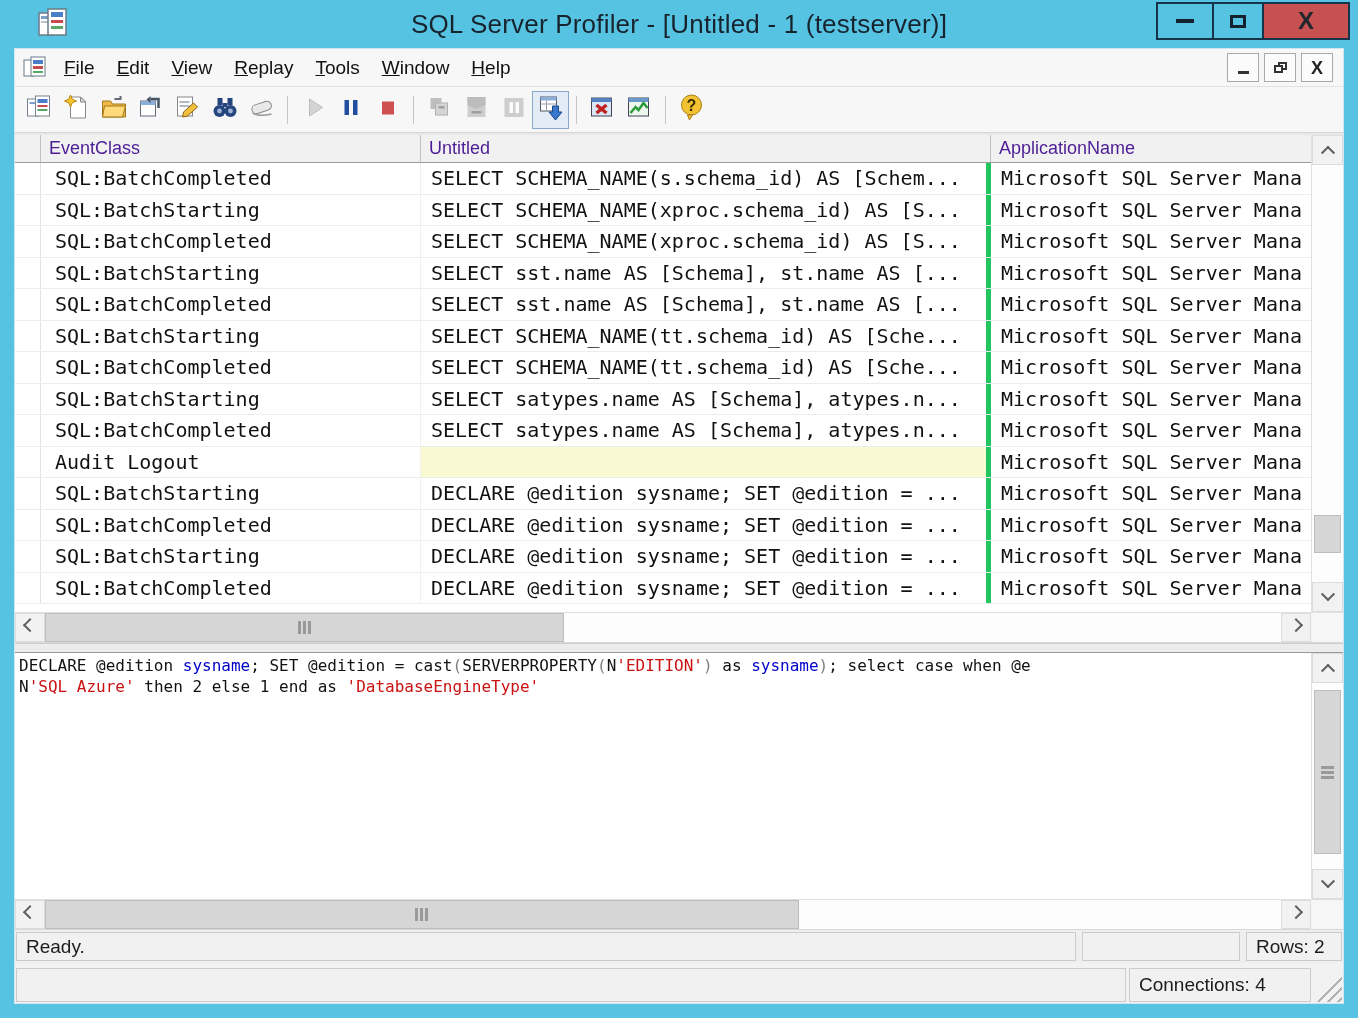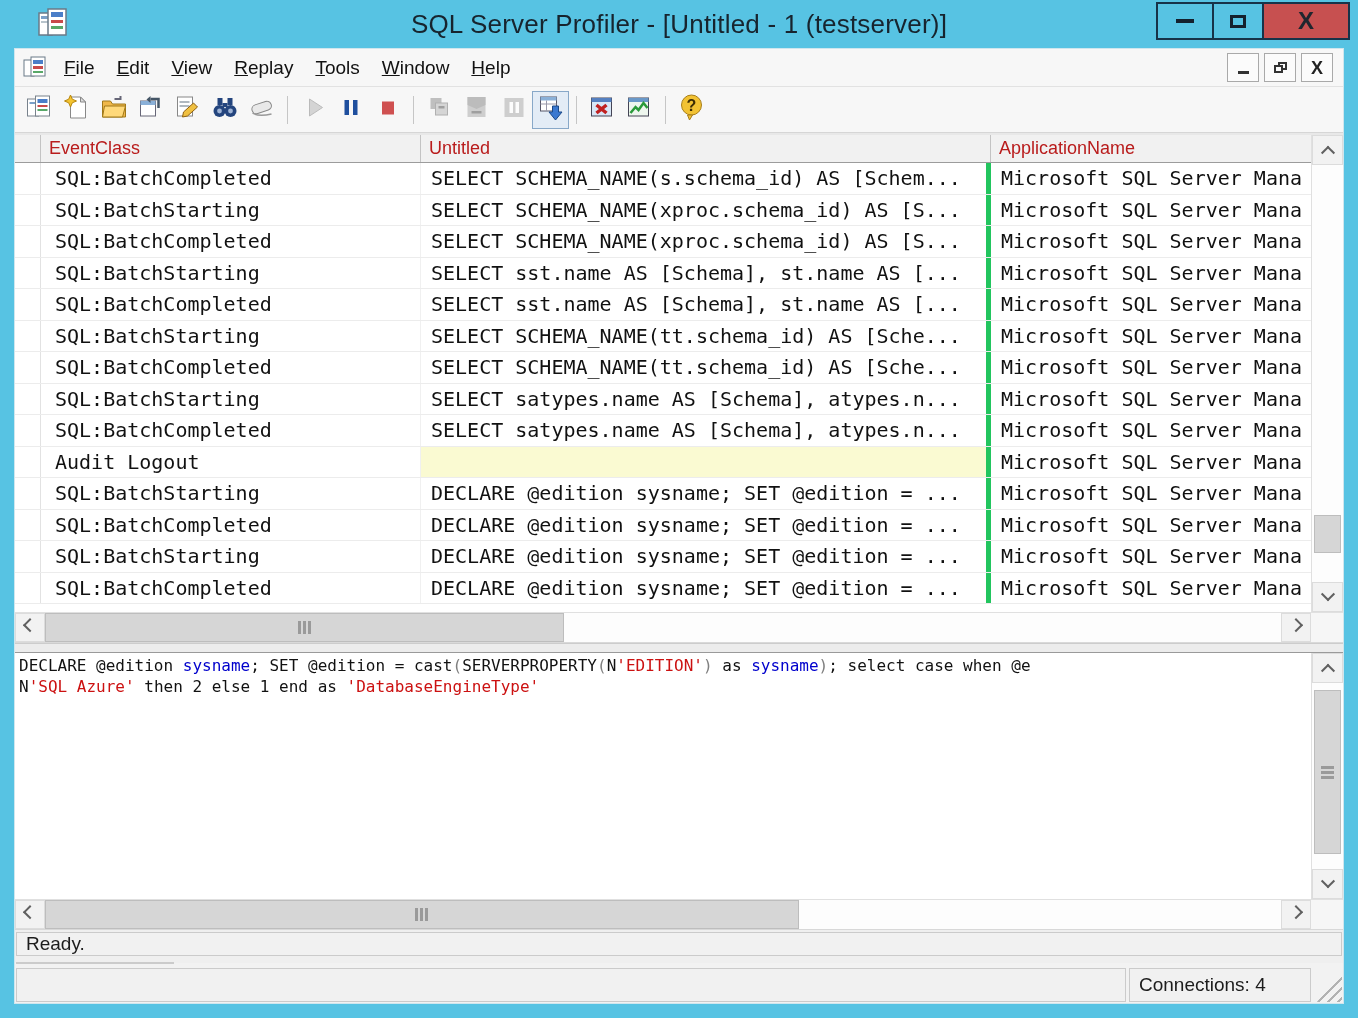--- a/index.html
+++ b/index.html
@@ -52,21 +52,21 @@
     background:transparent; border:1px solid transparent; }
   .tbtn.pressed { background:#e3ecf6; border:1px solid #88a8c8; }
   .tbtn.disabled { opacity:0.85; }
   .tb-sep { width:1px; height:28px; background:#c6c6c6; margin:0 7px; }
   
   .trace { flex:1; display:flex; flex-direction:column; background:#fff; border-top:2px solid #e8e8e8; }
   .grid-section { height:508px; display:flex; flex-direction:column; border-bottom:1px solid #d9d9d9; }
   .grid-main { flex:1; display:flex; overflow:hidden; }
   .grid-cols { flex:1; display:flex; flex-direction:column; overflow:hidden; }
   .grid-header { height:28px; display:flex; background:#f1f1f1; border-bottom:1px solid #9c9c9c; }
-  .hcell { font-size:18px; color:#b91c1c; display:flex; align-items:center;
+  .hcell { font-size:18px; color:#4c1d95; display:flex; align-items:center;
     padding-left:8px; border-right:1px solid #c3c3c3; overflow:hidden; white-space:nowrap; }
   .hc-sel { width:26px; padding-left:0; }
   .hc-event { width:380px; }
   .hc-text { width:570px; }
   .hc-app { flex:1; border-right:none; }
   .grid-rows { flex:1; overflow:hidden; background:#fff; }
   .grow { height:31.5px; display:flex; border-bottom:1px solid #ececec;
     font-family:"DejaVu Sans Mono","Liberation Mono",monospace; font-size:20px; color:#111; }
   .cell { display:flex; align-items:center; overflow:hidden; white-space:nowrap; }
   .c-sel { width:26px; border-right:1px solid #e2e2e2; }
@@ -96,21 +96,21 @@
   .splitter { height:10px; background:#ececec; border-top:1px solid #cccccc; border-bottom:1px solid #9a9a9a; }
   
   .detail-section { flex:1; display:flex; flex-direction:column; background:#fff; }
   .detail-main { flex:1; display:flex; overflow:hidden; }
   .code { flex:1; padding:2px 4px; font-family:"DejaVu Sans Mono","Liberation Mono",monospace;
     font-size:16px; line-height:21px; white-space:pre; overflow:hidden; color:#111; }
   .code .kw { color: var(--keyword-blue, #0000cc); }
   .code .str { color: var(--string-red, #cc1111); }
   .code .gr { color: var(--paren-gray, #808080); }
   
-  .status1 { height:34px; display:flex; gap:6px; background:#efefef; padding:2px 1px; border-top:1px solid #d8d8d8;flex-direction:column; }
+  .status1 { height:34px; display:flex; gap:6px; background:#efefef; padding:2px 1px; border-top:1px solid #d8d8d8; }
   .spanel { background:#f1f1f1; border:1px solid #cbcbcb; display:flex; align-items:center;
     font-size:19px; color:#1c1c1c; padding:0 9px; white-space:nowrap; }
   .sp-ready { flex:1; }
   .sp-mid { width:158px; }
   .sp-rows { width:96px; }
   .status2 { height:36px; display:flex; gap:3px; background:#f2f2f2; margin-top:4px; padding:1px; }
   .sp-main { flex:1; }
   .sp-conn { width:182px; }
   .grip { width:28px; background:repeating-linear-gradient(135deg, transparent 0 5px, #b2b2b2 5px 7px);
     clip-path:polygon(100% 10%, 100% 100%, 10% 100%); }

